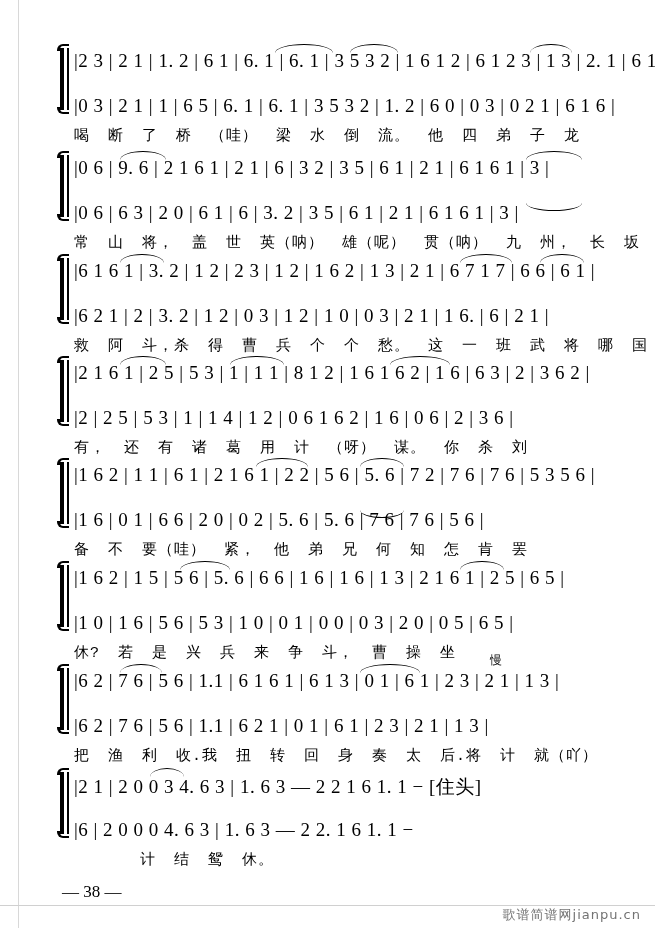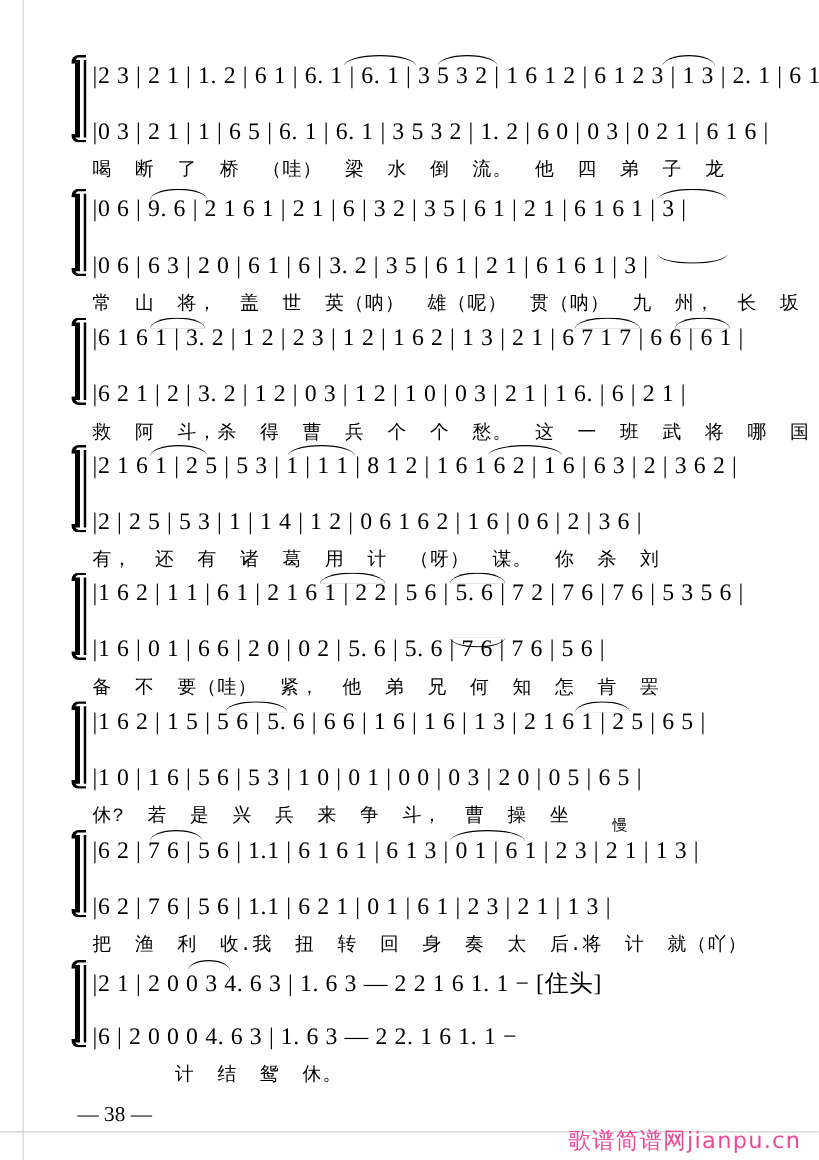--- a/index.html
+++ b/index.html
@@ -101,22 +101,22 @@
     left: 62px;
     top: 882px;
     font-family: "Liberation Serif", serif;
     font-size: 17px;
   }
   .watermark {
     position: absolute;
     right: 14px;
     bottom: 4px;
     font-family: "DejaVu Sans", sans-serif;
-    font-size: 18px;
-    color: #ec4899;
+    font-size: 13px;
+    color: #737373;
     letter-spacing: 1px;
   }
 
   
   .slur {
     position: absolute;
     border-top: 1.4px solid #000;
     border-radius: 50% / 100% 100% 0 0;
     height: 8px;
   }

